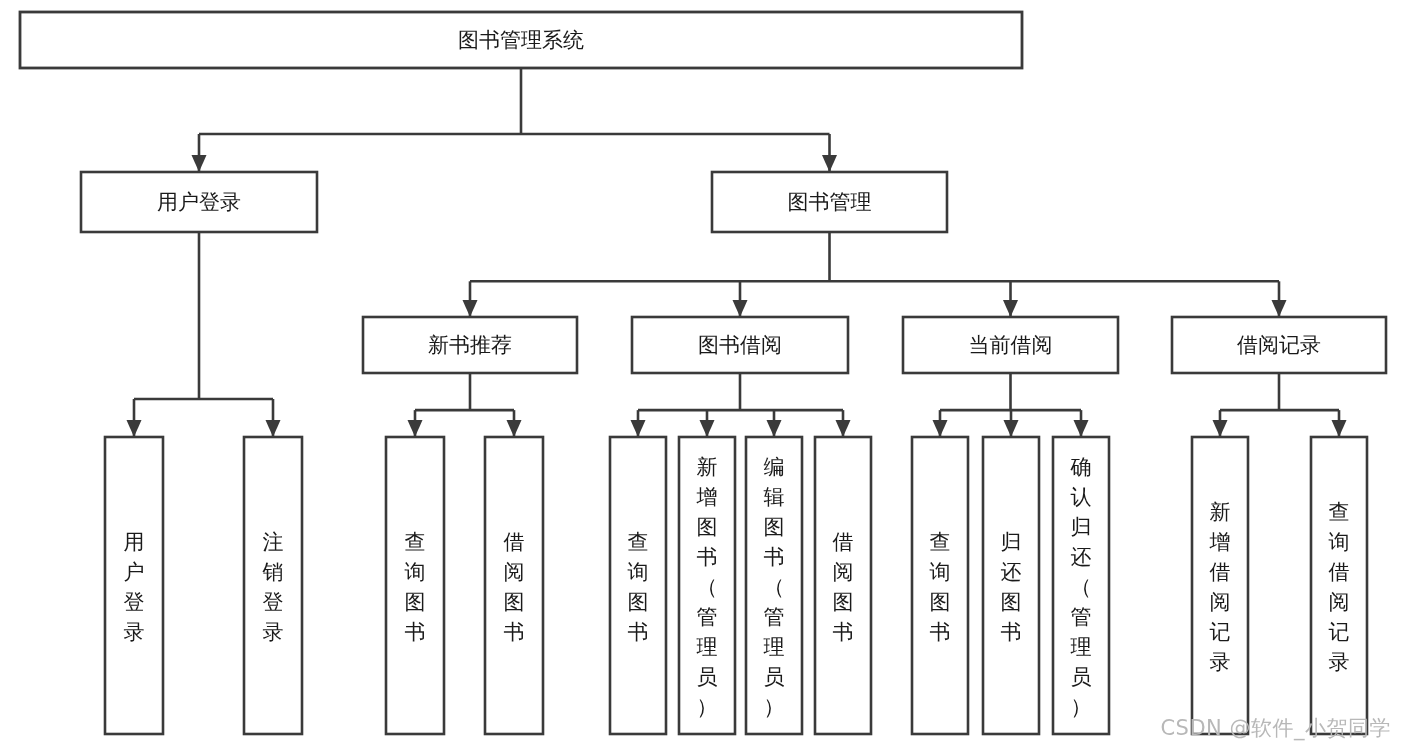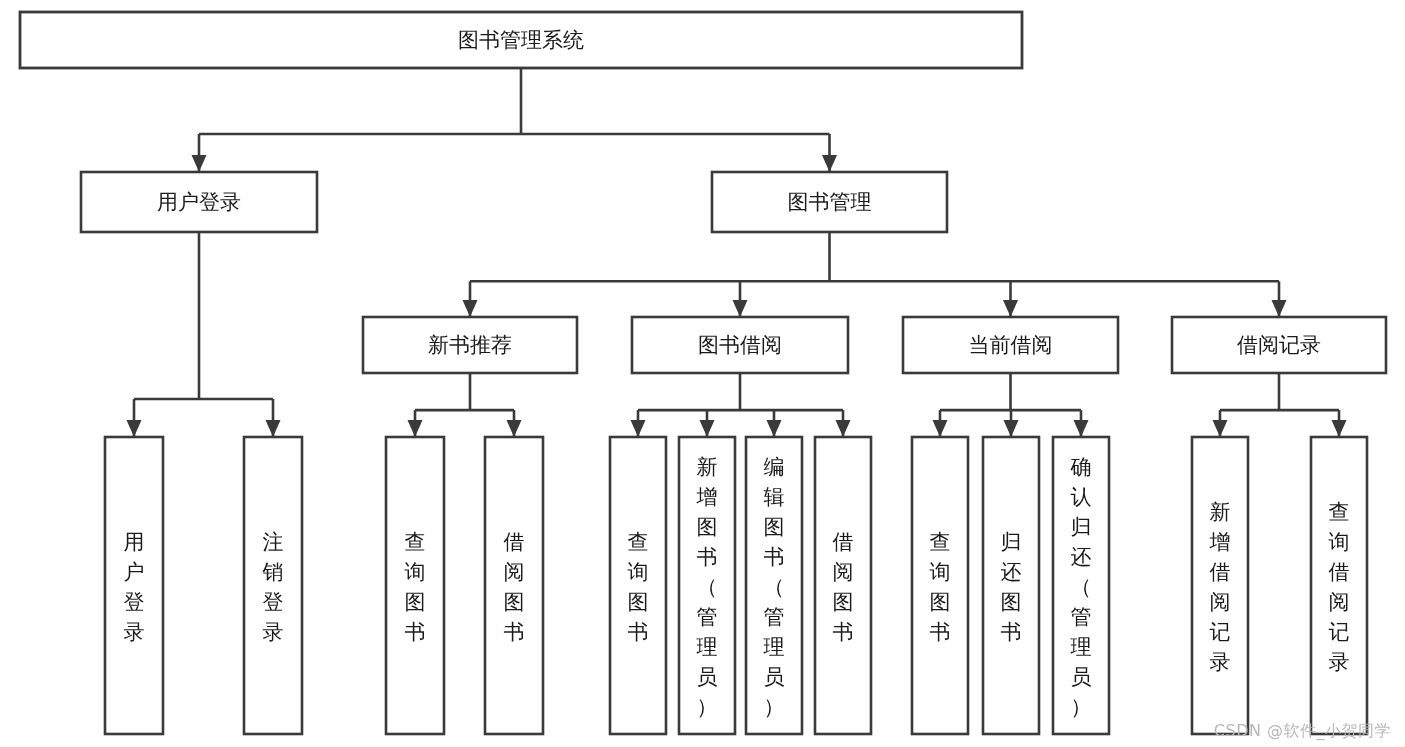--- a/index.html
+++ b/index.html
@@ -57,21 +57,21 @@
     font-family: "DejaVu Sans", "Liberation Sans", sans-serif;
     fill: #1a1a1a;
     font-size: 21px;
     text-anchor: middle;
   }
   .watermark {
     position: absolute;
     right: 14px;
     bottom: 5px;
     font-family: "DejaVu Sans", "Liberation Sans", sans-serif;
-    font-size: 16px;
+    font-size: 21px;
     color: #b8b8b8;
     letter-spacing: 0.5px;
     white-space: nowrap;
     user-select: none;
   }
 </style>
 </head>
 <body>
 
 <div id="diagram-root">

